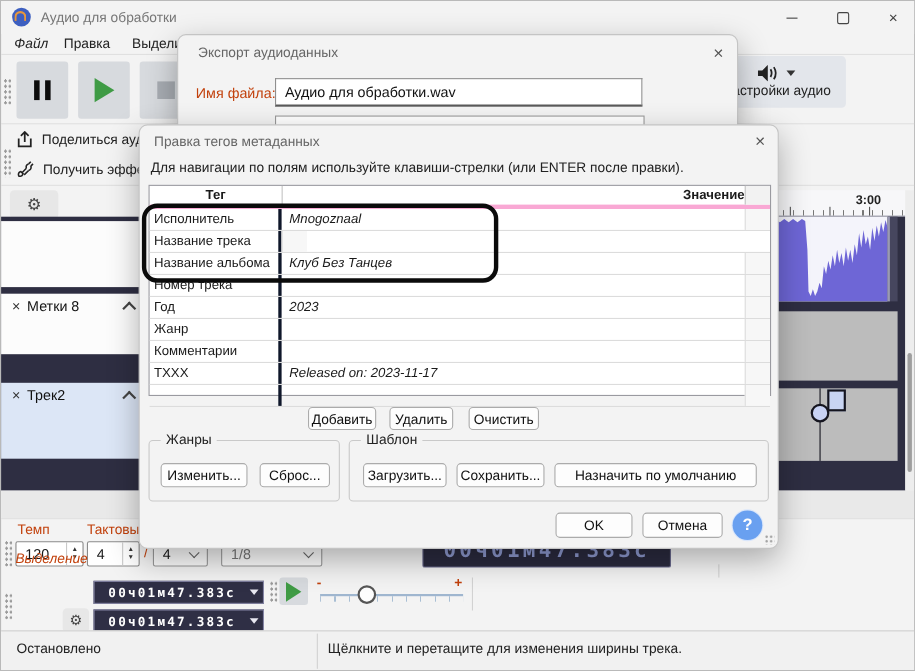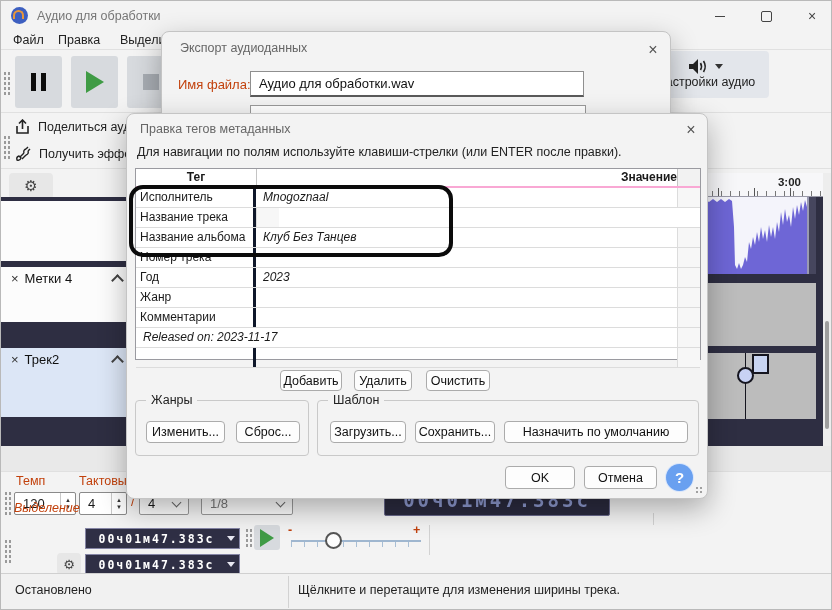--- a/index.html
+++ b/index.html
@@ -75,21 +75,21 @@
   .statusbar{left:0;top:572px;width:832px;height:38px;background:#f1f1f1;border-top:1px solid #d0d0d0;box-sizing:border-box;font-size:12.5px;color:#222;}
   
   .dialog{background:#f3f3f3;border:1px solid #c4c4c4;border-radius:8px;box-shadow:0 10px 28px rgba(0,0,0,.3);box-sizing:border-box;}
   .dtitle{font-size:12.5px;color:#666;}
   .dclose{width:26px;height:26px;display:flex;align-items:center;justify-content:center;font-size:16px;color:#555;}
   .btn{background:#fdfdfd;border:1px solid #ababab;border-radius:4px;display:flex;align-items:center;justify-content:center;
        font-size:12.5px;color:#111;box-sizing:border-box;}
   .fieldset{border:1px solid #c9c9c9;border-radius:4px;}
   .fslabel{position:absolute;top:-8px;left:10px;background:#f3f3f3;padding:0 5px;font-size:12.5px;color:#222;}
   .mtable{background:#fff;border:1px solid #9a9aa0;box-sizing:border-box;}
-  .mthead{display:flex;height:17px;border-bottom:2px solid #f9a8d4;font-weight:bold;font-size:12px;}
+  .mthead{display:flex;height:17px;border-bottom:4px solid #f9a8d4;font-weight:bold;font-size:12px;}
   .mthead .c1{width:120px;border-right:1px solid #c4c4c4;text-align:center;line-height:17px;}
   .mthead .c2{flex:1;text-align:right;line-height:17px;}
   .mthead .sg{width:22px;border-left:1px solid #c4c4c4;background:#f2f2f2;}
   .mrow{display:flex;height:19px;border-bottom:1px solid #dcdcdc;font-size:12px;}
   .mrow .c1{width:120px;border-right:3px solid #0f172a;padding-left:4px;line-height:18px;box-sizing:border-box;}
   .mrow .c2{flex:1;padding-left:7px;line-height:18px;font-style:italic;}
   .mrow .sg{width:22px;border-left:1px solid #dcdcdc;background:#f7f7f7;}
   .helpbtn{width:27px;height:27px;border-radius:50%;background:#69a0f0;color:#fff;font-weight:bold;font-size:15px;
            display:flex;align-items:center;justify-content:center;box-shadow:0 0 0 1px #d9e6fb;}
   .gripdots{width:9px;height:9px;background-image:radial-gradient(#a0a0a0 1px,transparent 1.2px);background-size:4px 4px;}
@@ -113,21 +113,21 @@
       </div>
     <div class="abs wbtn" style="left:750px;">
         <span class="glyph-max"></span>
       </div>
     <div class="abs wbtn" style="left:796px;">
         <span class="glyph-x">×</span>
       </div>
   </div>
 
   <div class="abs menubar">
-    <span class="abs menuitem" style="left:12px;">Файл</span>
+    <span class="abs menuitem" style="left:12px;font-style:italic;">Файл</span>
     <span class="abs menuitem" style="left:57px;">Правка</span>
     <span class="abs menuitem" style="left:119px;">Выделить</span>
   </div>
 
   <div class="abs hline" style="left:0;top:48px;width:832px;"></div>
   <div class="abs hline" style="left:0;top:111px;width:832px;"></div>
   <div class="abs hline" style="left:0;top:167px;width:832px;"></div>
 
   <div class="abs grip" style="left:2px;top:70px;height:24px;"></div>
   <div class="abs tbtn" style="left:14px;top:55px;width:47px;height:52px;">
@@ -205,21 +205,21 @@
 
   <div class="abs vscroll" style="left:822px;top:172px;width:10px;height:273px;">
     <div class="abs vthumb" style="left:2px;top:148px;width:4px;height:108px;"></div>
   </div>
 
   <div class="abs panelcol">
     <div class="tpanel" style="top:4px;height:60px;"></div>
     <div class="tpanel" style="top:70px;height:55px;">
       <div class="thead">
         <span class="tclose">×</span>
-        <span>Метки 4</span>
+        <span>Метки 8</span>
         <span class="chevup"></span>
       </div>
     </div>
     <div class="tpanel blue" style="top:151px;height:69px;">
       <div class="thead">
         <span class="tclose">×</span>
         <span>Трек2</span>
         <span class="chevup"></span>
       </div>
     </div>
@@ -343,20 +343,21 @@
           <span class="c1">Жанр</span>
           <span class="c2"></span>
           <span class="sg"></span>
         </div>
       <div class="mrow">
           <span class="c1">Комментарии</span>
           <span class="c2"></span>
           <span class="sg"></span>
         </div>
       <div class="mrow">
+          <span class="c1">TXXX</span>
           <span class="c2">Released on: 2023-11-17</span>
           <span class="sg"></span>
         </div>
       <div class="mrow">
           <span class="c1"></span>
           <span class="c2"></span>
           <span class="sg"></span>
         </div>
     </div>
 

